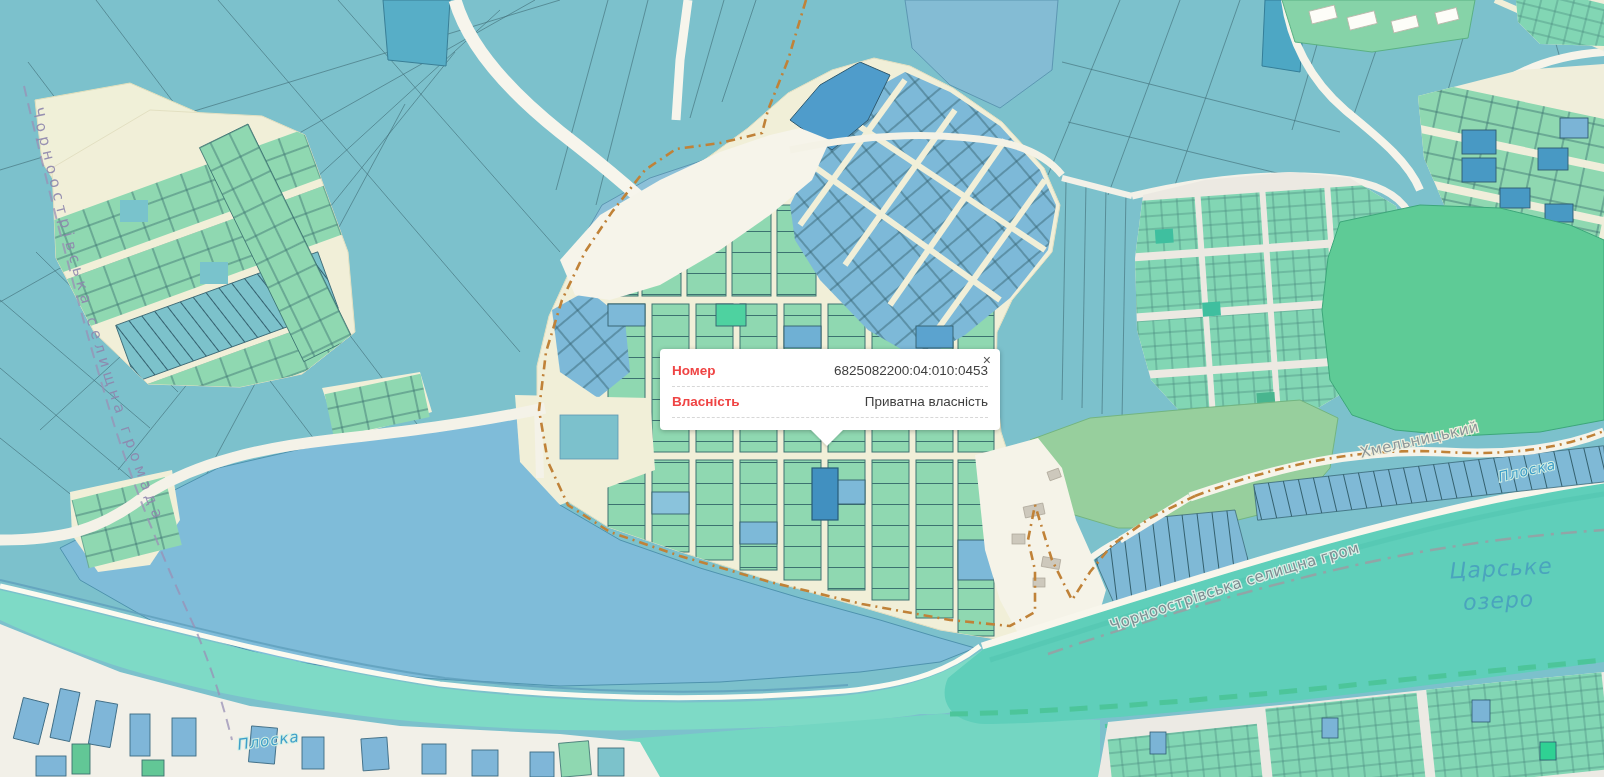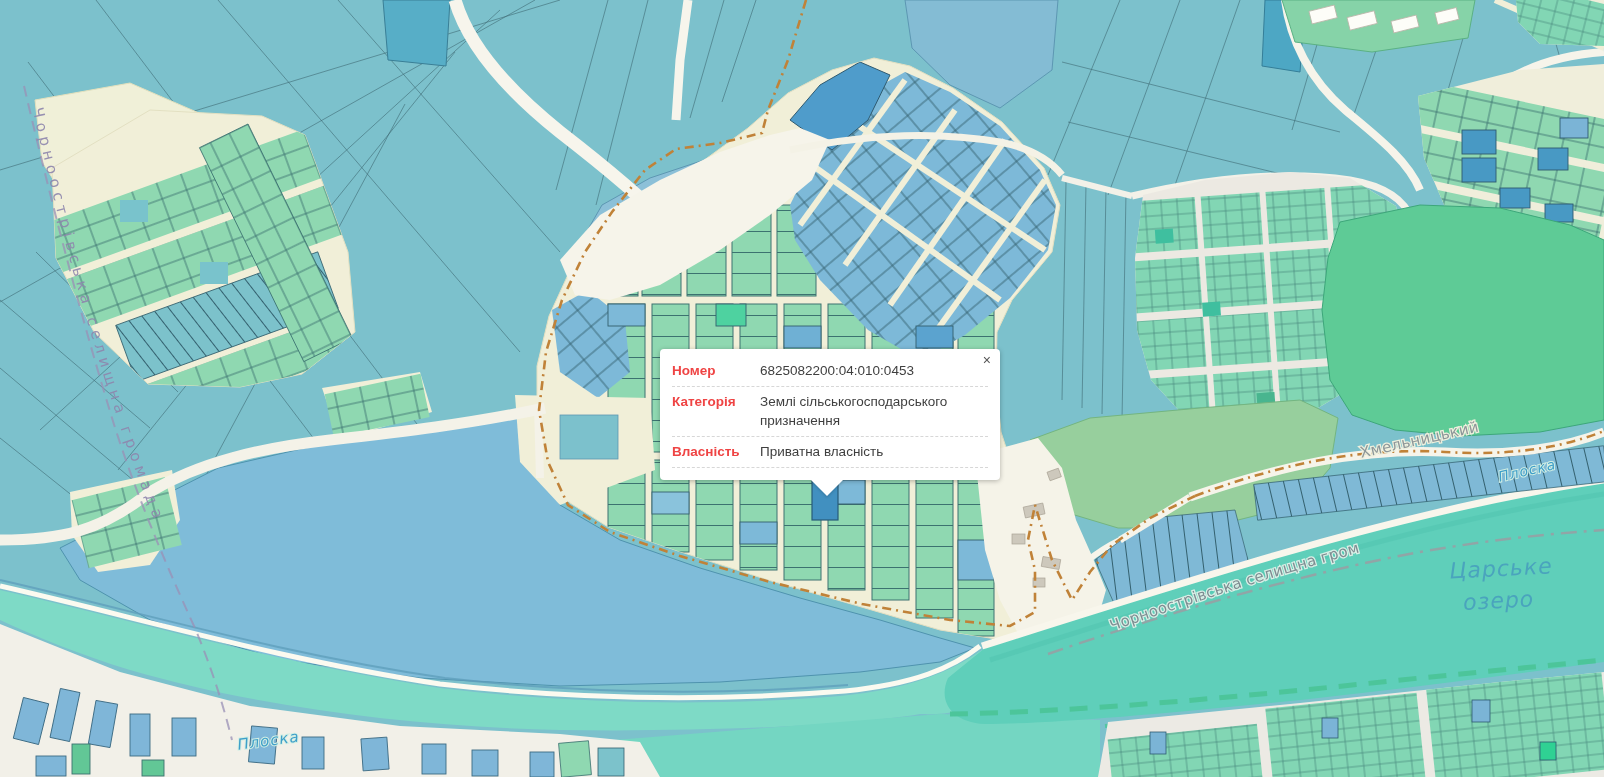--- a/index.html
+++ b/index.html
@@ -13,21 +13,21 @@
   .popup {
     position:absolute; left:660px; top:349px; width:340px;
     background:#ffffff; border-radius:4px; box-sizing:border-box;
     box-shadow:0 1px 5px rgba(0,0,0,.28);
     padding:7px 12px 12px 12px;
     font-size:13.5px; line-height:19px; color:#404040;
   }
   .prow { display:flex; padding:5px 0 6px 0; border-bottom:1px dashed #d7d7d7; }
   .prow:last-child { border-bottom:none; padding-bottom:2px; }
   .plabel { flex:none; width:88px; font-weight:bold; color:#ef4444; }
-  .pvalue { flex:1; color:#3f3f3f; }
+  .pvalue { flex:1; color:#3f3f3f;text-align:right; }
   .pclose {
     position:absolute; top:3px; right:9px; font-size:14px; color:#555;
     cursor:pointer; line-height:16px; font-weight:400; user-select:none;
   }
   .parrow {
     position:absolute; left:150px; bottom:-16px; width:0; height:0;
     border:17px solid transparent; border-top:17px solid #fff; border-bottom:0;
     filter:drop-shadow(0 2px 1px rgba(0,0,0,.12));
   }
   .maplabel { font-family:"DejaVu Sans", sans-serif; }
@@ -456,23 +456,19 @@
   </g>
 </svg>
 
 <div class="popup">
   <span class="pclose">×</span>
   <div class="prow">
     <div class="plabel">Номер</div>
     <div class="pvalue">6825082200:04:010:0453</div>
   </div>
   <div class="prow">
-    <div class="plabel">Категорія</div>
-    <div class="pvalue">Землі сільськогосподарського призначення</div>
-  </div>
-  <div class="prow">
     <div class="plabel">Власність</div>
     <div class="pvalue">Приватна власність</div>
   </div>
   <div class="parrow"></div>
 </div>
 
 </div>
 
 </body></html>

